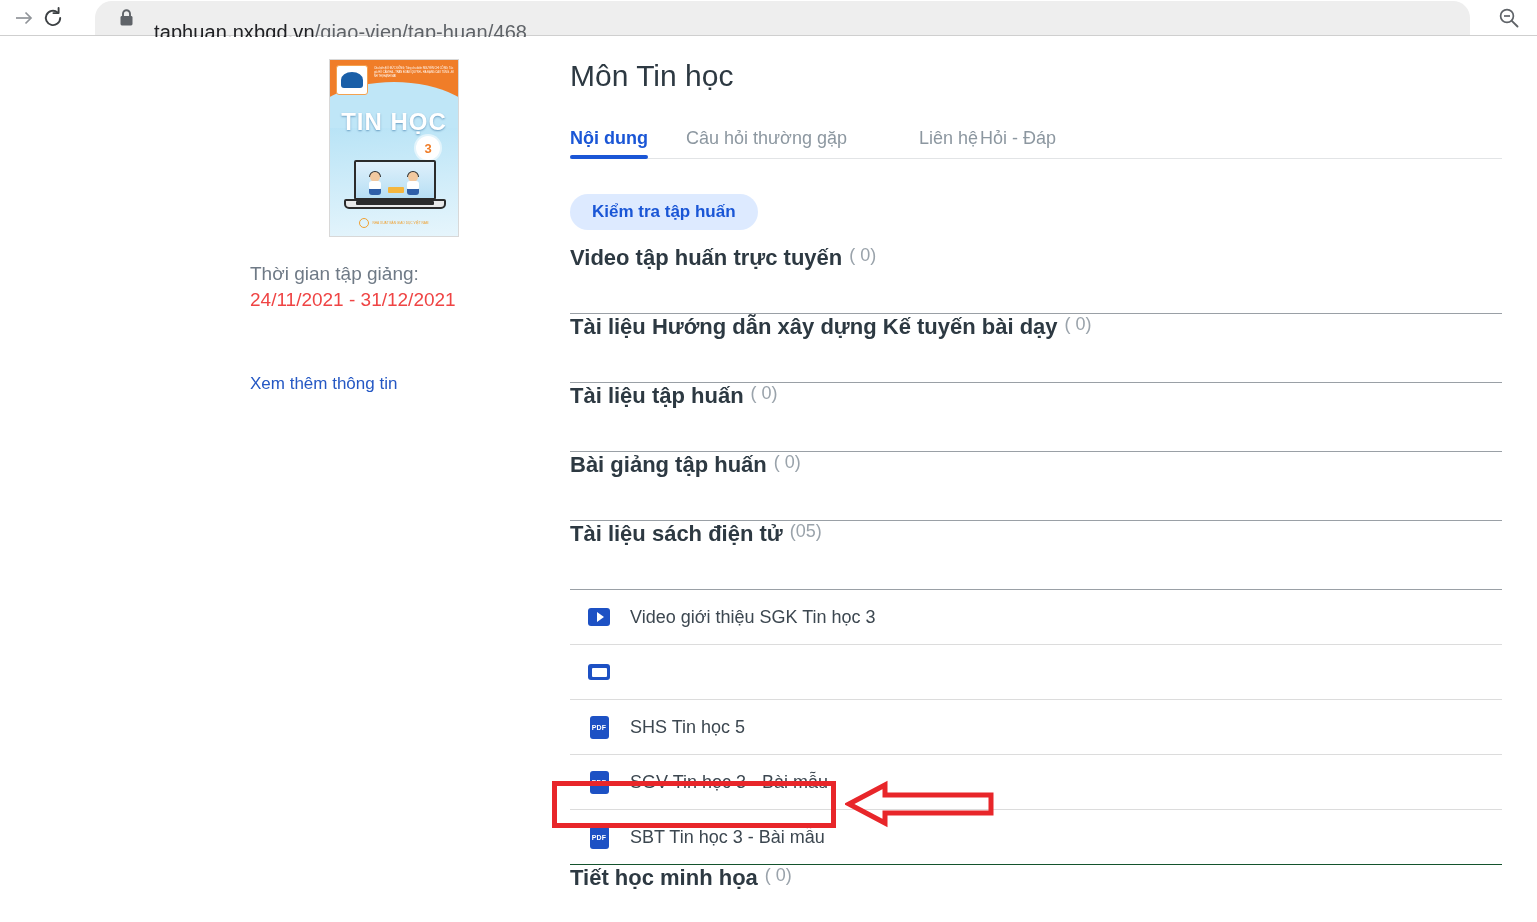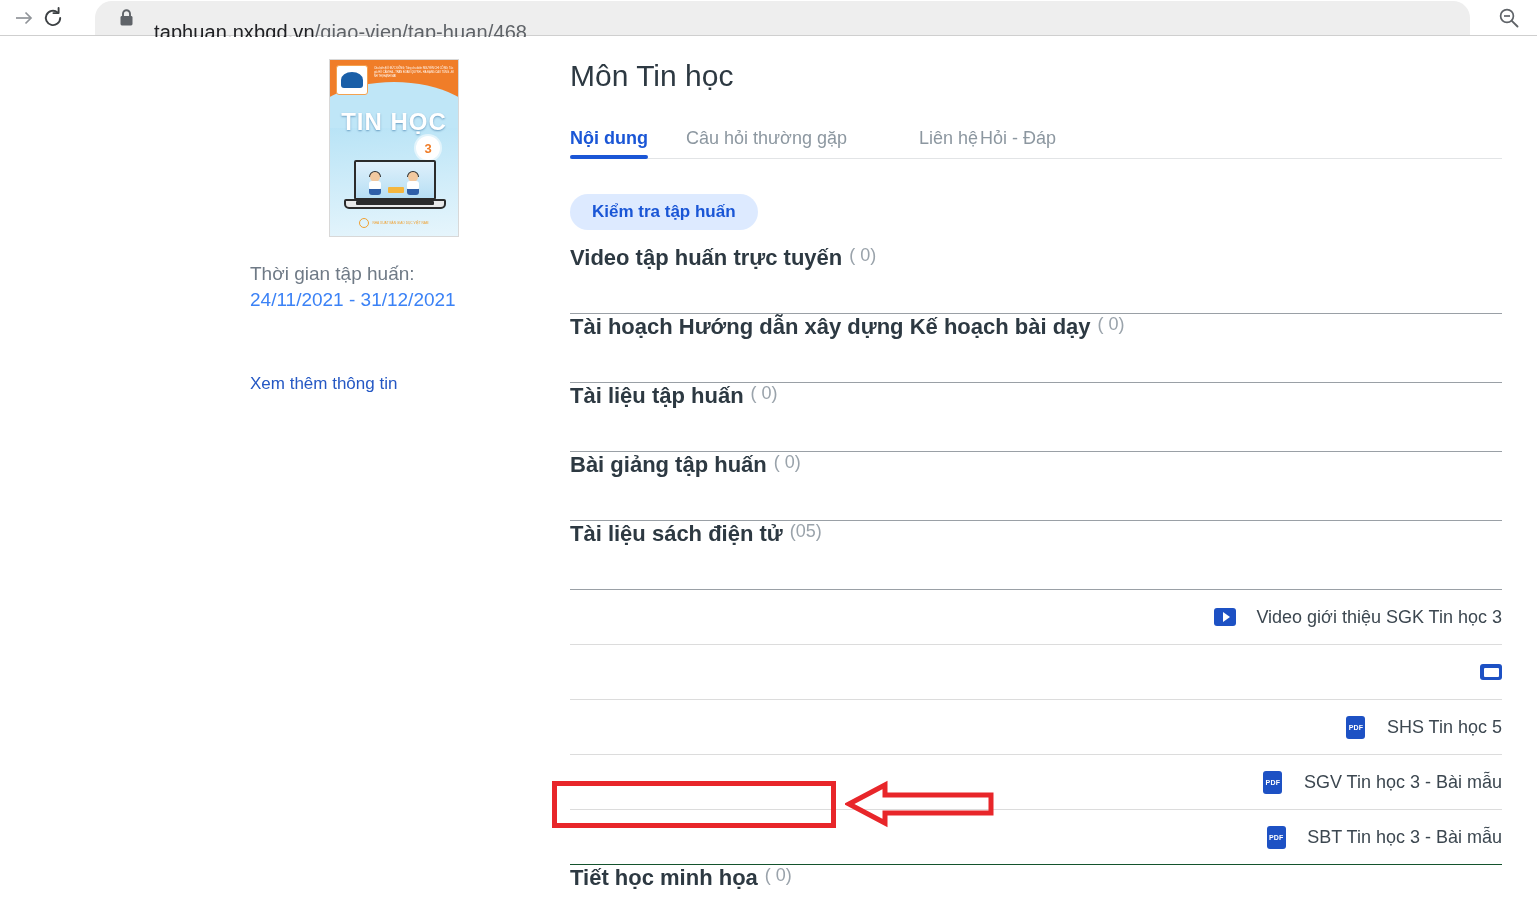--- a/index.html
+++ b/index.html
@@ -160,21 +160,21 @@
   }
   .cover-foot .mark { width: 10px; height: 10px; border-radius: 50%; border: 1.5px solid #f0a030; }
   .cover-foot .txt { font-size: 3.2px; color: #f0a030; white-space: nowrap; }
 
   #training-period-label {
     position: absolute; left: 250px; top: 226px;
     font-size: 19px; color: #6f7a86;
   }
   #training-period-value {
     position: absolute; left: 250px; top: 252px;
-    font-size: 19px; color: #3b82f6;
+    font-size: 19px; color: #ef4444;
   }
   #more-info-link {
     position: absolute; left: 250px; top: 337px;
     font-size: 17px; color: #2558c4;
     cursor: pointer;
   }
 
   
   #right-col {
     position: absolute;
@@ -223,21 +223,20 @@
   }
   .section-title { font-size: 22px; font-weight: bold; color: #2d3942; }
   .section-count { font-size: 18px; color: #9aa3ab; margin-left: 7px; }
 
   .sub-item {
     height: 55px;
     display: flex; align-items: center;
     border-bottom: 1px solid #dcdcdc;
     padding-left: 18px;
     cursor: pointer;
-    justify-content: flex-end;
   }
   .sub-item:last-child { border-bottom: 1px solid #14532d; }
   .sub-item-label { font-size: 18px; color: #3c4750; margin-left: 20px; white-space: nowrap; }
 
   .icon-box {
     width: 22px; height: 24px;
     flex: 0 0 22px;
     display: flex; align-items: center; justify-content: center;
   }
   .ic-video {
@@ -349,21 +348,21 @@
         <div class="laptop-base"></div>
         <div class="laptop-keys"></div>
       </div>
 
       <div class="cover-foot">
         <span class="mark"></span>
         <span class="txt">NHÀ XUẤT BẢN GIÁO DỤC VIỆT NAM</span>
       </div>
     </div>
 
-    <div id="training-period-label">Thời gian tập huấn:</div>
+    <div id="training-period-label">Thời gian tập giảng:</div>
     <div id="training-period-value">24/11/2021 - 31/12/2021</div>
     <div id="more-info-link">Xem thêm thông tin</div>
   </div>
 
   <div id="right-col">
 
     <div id="page-title">Môn Tin học</div>
 
     <div id="tab-bar">
         <div class="tab active" style="left: 0px;"><span>Nội dung</span></div>
@@ -377,21 +376,21 @@
 
     <div id="sections">
         <div class="section">
           <div class="section-header">
             <span class="section-title">Video tập huấn trực tuyến</span>
             <span class="section-count">( 0)</span>
           </div>
         </div>
         <div class="section">
           <div class="section-header">
-            <span class="section-title">Tài hoạch Hướng dẫn xây dựng Kế hoạch bài dạy</span>
+            <span class="section-title">Tài liệu Hướng dẫn xây dựng Kế tuyến bài dạy</span>
             <span class="section-count">( 0)</span>
           </div>
         </div>
         <div class="section">
           <div class="section-header">
             <span class="section-title">Tài liệu tập huấn</span>
             <span class="section-count">( 0)</span>
           </div>
         </div>
         <div class="section">

